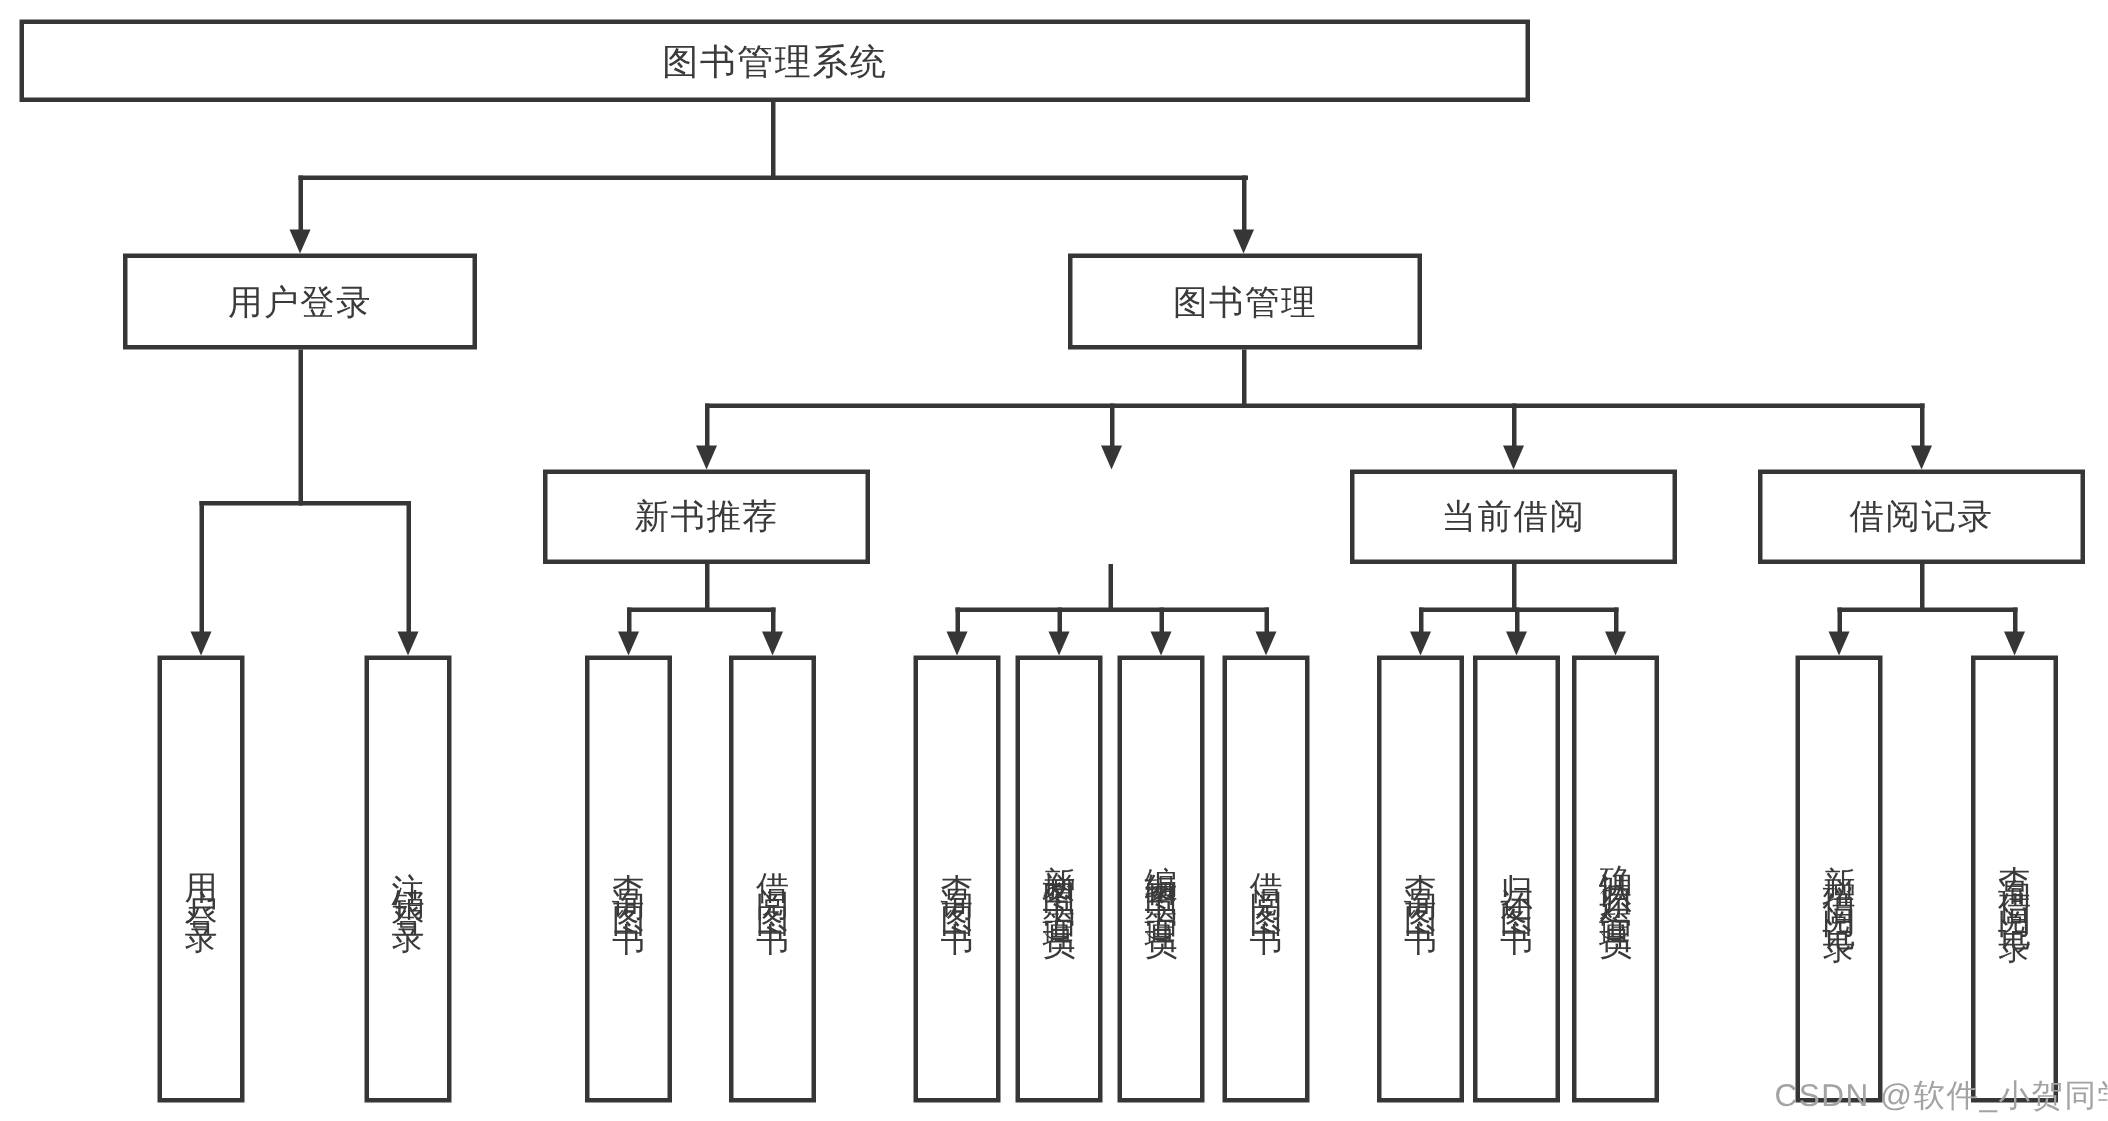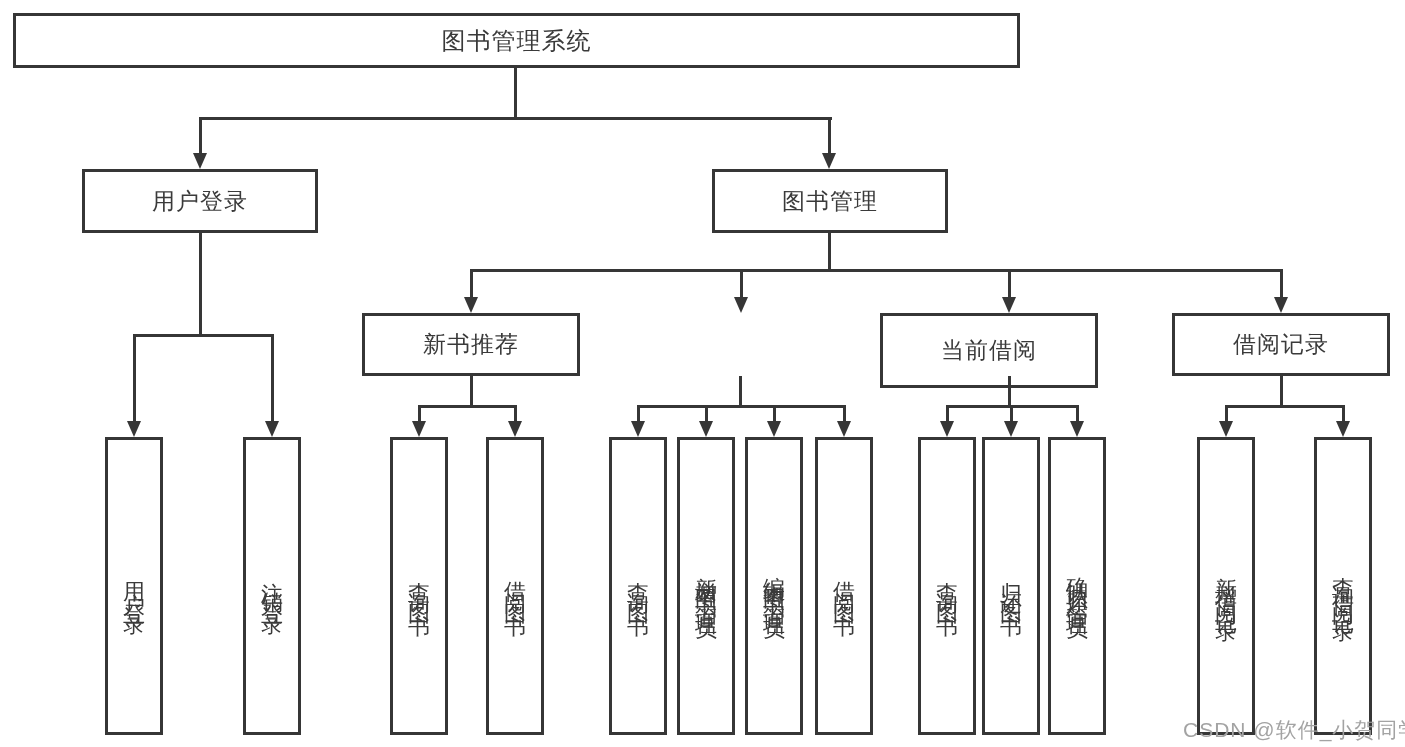--- a/index.html
+++ b/index.html
@@ -65,21 +65,21 @@
 
   <div class="box title" style="left:13px;top:13px;width:1007px;height:55px;">图书管理系统</div>
 
   <div class="box" style="left:82px;top:169px;width:236px;height:64px;">用户登录</div>
 
   <div class="box" style="left:362px;top:313px;width:218px;height:63px;">新书推荐</div>
 
   <div class="box" style="left:712px;top:169px;width:236px;height:64px;">图书管理</div>
 
 
-  <div class="box" style="left:880px;top:313px;width:218px;height:75px;text-align:right;">当前借阅</div>
+  <div class="box" style="left:900px;top:313px;width:218px;height:63px;text-align:right;">当前借阅</div>
 
   <div class="box" style="left:1172px;top:313px;width:218px;height:63px;">借阅记录</div>
 
   <div class="box vbox ls4" style="left:105px;top:437px;width:58px;height:298px;">用户登录</div>
 
   <div class="box vbox ls4" style="left:243px;top:437px;width:58px;height:298px;">注销登录</div>
 
   <div class="box vbox ls4" style="left:390px;top:437px;width:58px;height:298px;">查询图书</div>
 
   <div class="box vbox ls4" style="left:486px;top:437px;width:58px;height:298px;">借阅图书</div>

